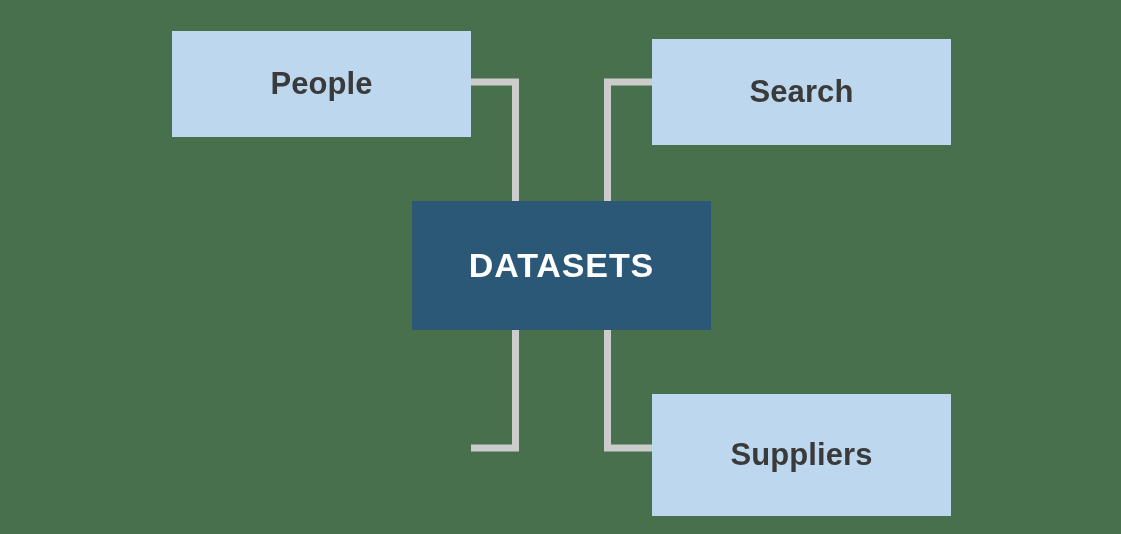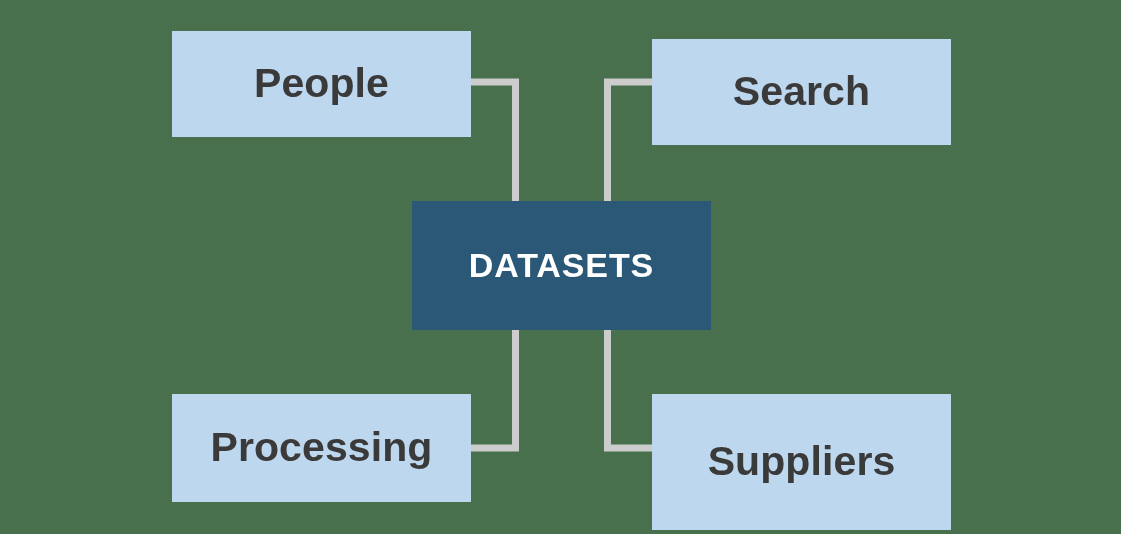--- a/index.html
+++ b/index.html
@@ -33,42 +33,42 @@
     display: flex;
     align-items: center;
     justify-content: center;
     text-align: center;
   }
   .node-outer {
     background: #bdd7ee;
   }
   .node-outer .node-label {
     color: #3a3a3a;
-    font-size: 41px;
+    font-size: 31px;
     font-weight: bold;
     letter-spacing: 0.1px;
     line-height: 1.1;
   }
   .node-center {
     background: #2b5876;
     z-index: 3;
     text-align: right;
   }
   .node-center .node-label {
     color: #ffffff;
     font-size: 34px;
     font-weight: bold;
     letter-spacing: 0.9px;
     line-height: 1.1;
   }
   
   #node-people     { left: 172px; top: 31px;  width: 299px; height: 106px; }
   #node-search     { left: 652px; top: 39px;  width: 299px; height: 106px; }
   #node-processing { left: 172px; top: 394px; width: 299px; height: 108px; }
-  #node-suppliers  { left: 652px; top: 394px; width: 299px; height: 136px; }
+  #node-suppliers  { left: 652px; top: 394px; width: 299px; height: 122px; }
   #node-datasets   { left: 412px; top: 201px; width: 299px; height: 129px; }
 </style>
 </head>
 <body>
 
 <div id="diagram">
 
   <svg class="connectors" viewBox="0 0 1121 534" width="1121" height="534" xmlns="http://www.w3.org/2000/svg">
 
     <polyline points="471,82 515.5,82 515.5,205" fill="none" stroke="#cccccc" stroke-width="7"></polyline>
@@ -81,23 +81,20 @@
   </svg>
 
   <div class="node node-outer" id="node-people">
     <span class="node-label">People</span>
   </div>
 
   <div class="node node-outer" id="node-search">
     <span class="node-label">Search</span>
   </div>
 
-  <div class="node node-outer" id="node-processing">
-    <span class="node-label">Processing</span>
-  </div>
 
   <div class="node node-outer" id="node-suppliers">
     <span class="node-label">Suppliers</span>
   </div>
 
   <div class="node node-center" id="node-datasets">
     <span class="node-label">DATASETS</span>
   </div>
 
 </div>

